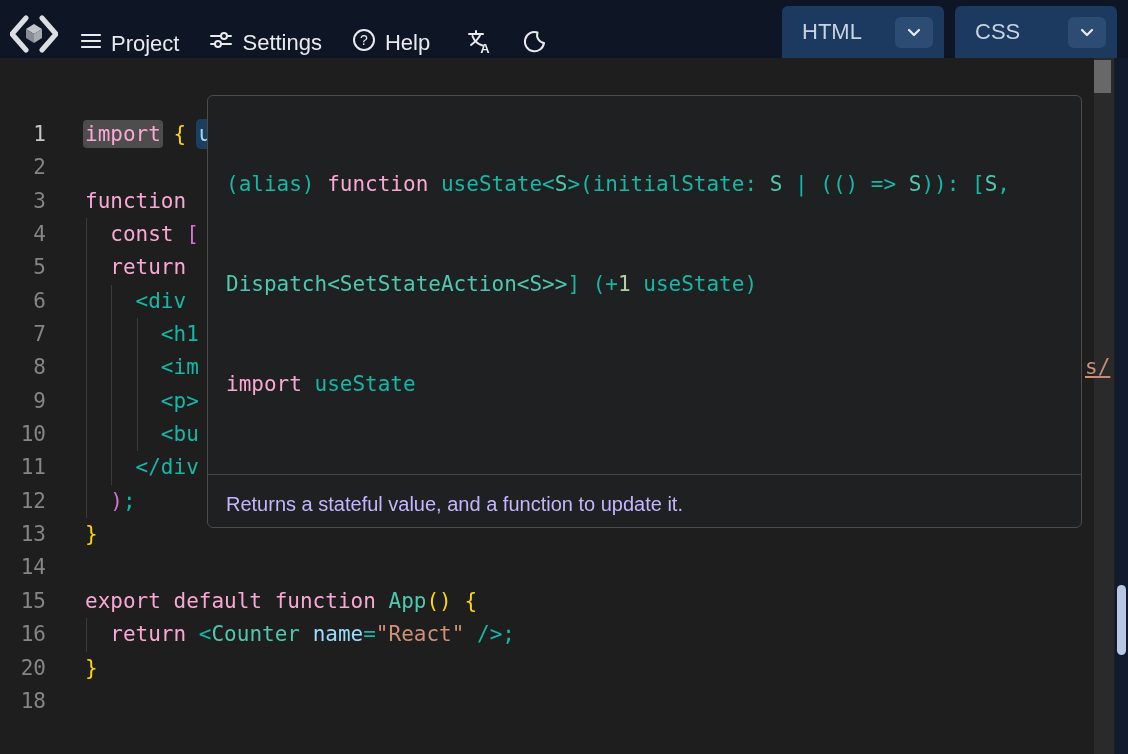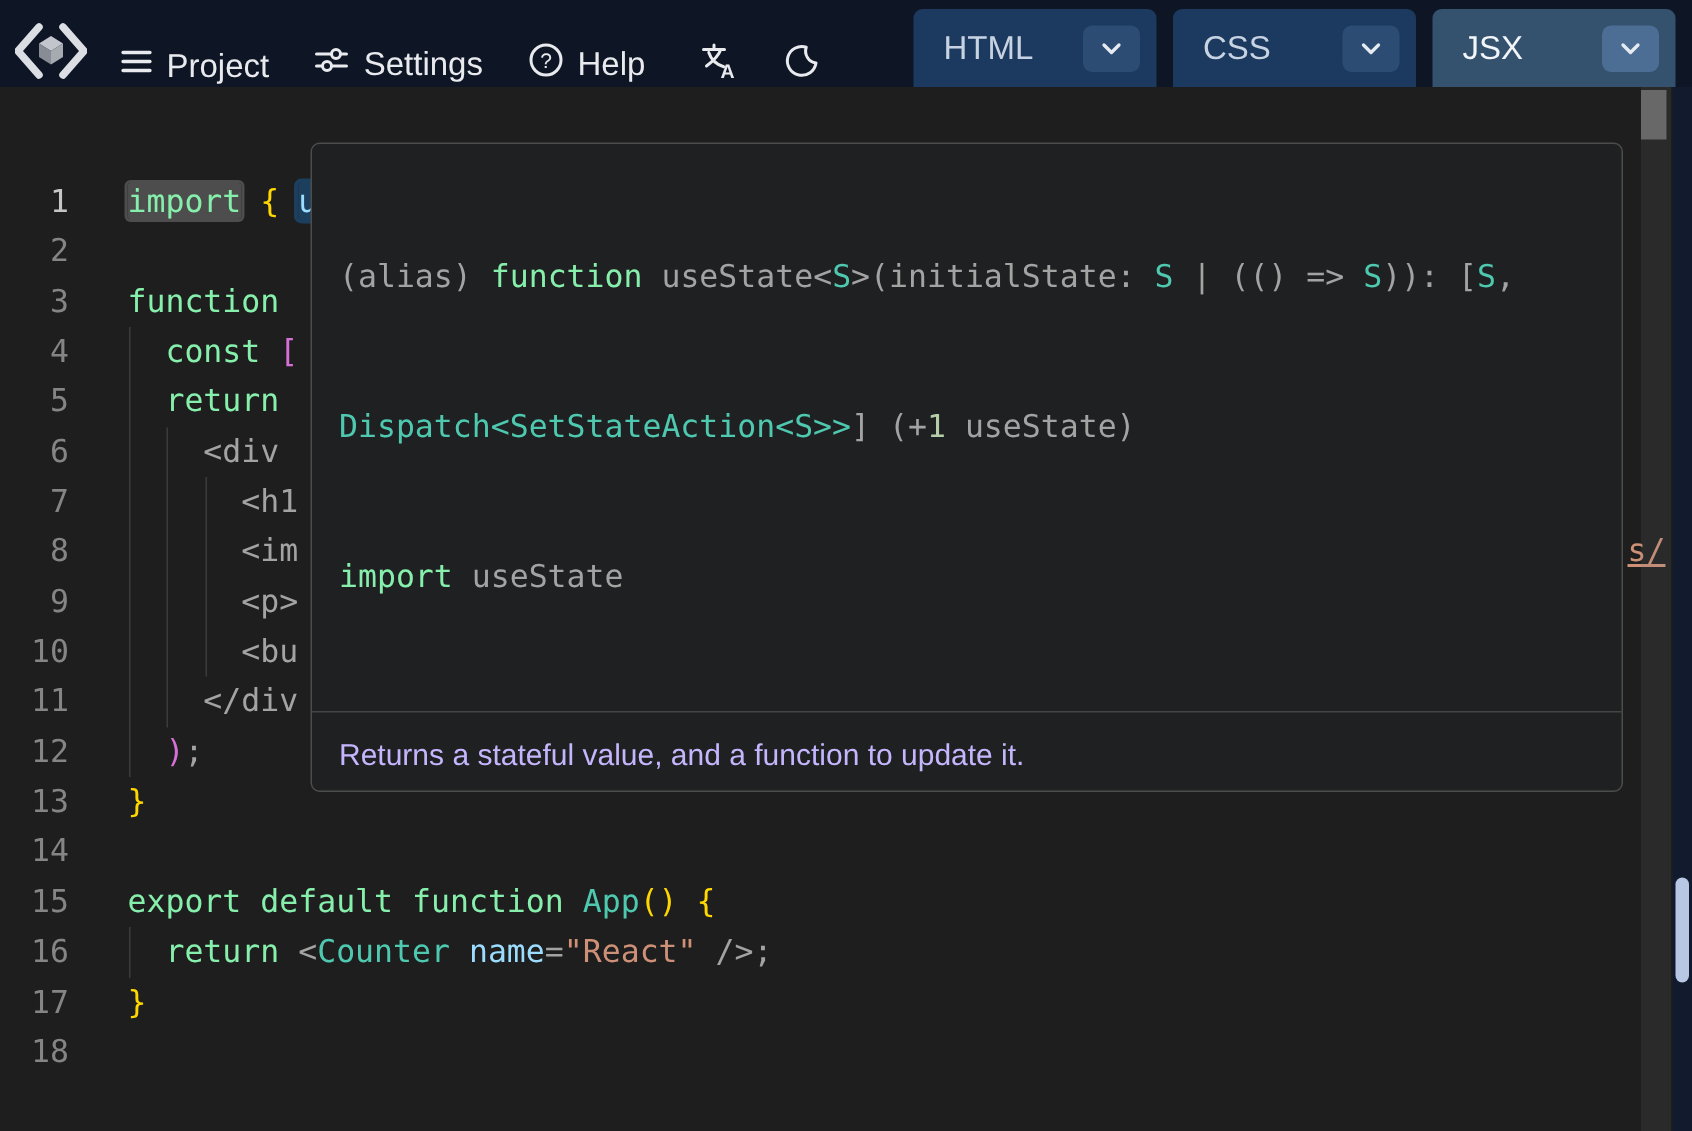--- a/index.html
+++ b/index.html
@@ -25,21 +25,21 @@
         align-items:center;justify-content:center;cursor:pointer;padding:0;}
   .tab.active .chev{background:#4C6E95;}
 
   
   .editor{position:absolute;top:58px;left:0;width:1115px;height:696px;background:#1E1E1E;overflow:hidden;}
   .gutter{position:absolute;top:60px;left:0;width:46px;text-align:right;
           font:21px/33.35px "DejaVu Sans Mono",monospace;color:#858585;}
   .ln.active{color:#C6C6C6;}
   #code-lines{position:absolute;top:60px;left:85px;font:21px/33.35px "DejaVu Sans Mono",monospace;
               white-space:pre;color:#D4D4D4;}
-  .tk-pl{color:#a3a3a3;} .tk-kw{color:#86efac;} .tk-y{color:#FFD700;} .tk-pk{color:#D670D6;}
+  .tk-pl{color:#14b8a6;} .tk-kw{color:#f9a8d4;} .tk-y{color:#FFD700;} .tk-pk{color:#D670D6;}
   .tk-str{color:#CE9178;} .tk-var{color:#9CDCFE;} .tk-type{color:#4EC9B0;} .tk-num{color:#B5CEA8;}
   .hl-gray{background:#4D4D4D;box-shadow:0 0 0 2px #4D4D4D;border-radius:2px;}
   .hl-blue{background:#1C3F5E;box-shadow:0 0 0 3px #1C3F5E;border-radius:2px;}
   .guide{position:absolute;width:1px;background:#3B3B3B;}
   #g1{left:86px;top:160px;height:300px;} #g2{left:111px;top:227px;height:200px;}
   #g3{left:137px;top:260px;height:133px;} #g4{left:86px;top:560px;height:34px;}
   .url-fragment{position:absolute;left:1085px;top:293px;font:21px/33.35px "DejaVu Sans Mono",monospace;
                 color:#CE9178;text-decoration:underline;z-index:6;}
   .ed-scrollbar{position:absolute;left:1094px;top:0;width:20px;height:696px;
                 background:rgba(120,120,120,0.14);z-index:7;}
@@ -138,30 +138,20 @@
     <div class="tab">
       <span class="tab-label">CSS</span>
       <button class="chev">
         <span>
           <svg width="14" height="9" viewBox="0 0 14 9">
               <polyline points="2,2 7,7 12,2" fill="none" stroke="#E6EBF2" stroke-width="2.2" stroke-linecap="round" stroke-linejoin="round"></polyline>
             </svg>
         </span>
       </button>
     </div>
-    <div class="tab active">
-      <span class="tab-label">JSX</span>
-      <button class="chev">
-        <span>
-          <svg width="14" height="9" viewBox="0 0 14 9">
-              <polyline points="2,2 7,7 12,2" fill="none" stroke="#E6EBF2" stroke-width="2.2" stroke-linecap="round" stroke-linejoin="round"></polyline>
-            </svg>
-        </span>
-      </button>
-    </div>
   </div>
 </div>
 
 <div class="editor">
   <div class="guide" id="g1"></div>
   <div class="guide" id="g2"></div>
   <div class="guide" id="g3"></div>
   <div class="guide" id="g4"></div>
 
   <div class="gutter" id="gutter">
@@ -174,21 +164,21 @@
       <div class="ln">7</div>
       <div class="ln">8</div>
       <div class="ln">9</div>
       <div class="ln">10</div>
       <div class="ln">11</div>
       <div class="ln">12</div>
       <div class="ln">13</div>
       <div class="ln">14</div>
       <div class="ln">15</div>
       <div class="ln">16</div>
-      <div class="ln">17</div>
+      <div class="ln">20</div>
       <div class="ln">18</div>
     </div>
   <div id="code-lines"><div class="code-line"><span class="tk-kw hl-gray">import</span><span class="tk-pl"> </span><span class="tk-y">{</span><span class="tk-pl"> </span><span class="tk-var hl-blue">useState</span><span class="tk-pl"> </span><span class="tk-y">}</span><span class="tk-pl"> </span><span class="tk-kw">from</span><span class="tk-pl"> </span><span class="tk-str">"react"</span><span class="tk-pl">;</span></div><div class="code-line">&nbsp;</div><div class="code-line"><span class="tk-kw">function</span><span class="tk-pl"> </span></div><div class="code-line"><span class="tk-pl">  </span><span class="tk-kw">const</span><span class="tk-pl"> </span><span class="tk-pk">[</span></div><div class="code-line"><span class="tk-pl">  </span><span class="tk-kw">return</span></div><div class="code-line"><span class="tk-pl">    &lt;div</span></div><div class="code-line"><span class="tk-pl">      &lt;h1</span></div><div class="code-line"><span class="tk-pl">      &lt;im</span></div><div class="code-line"><span class="tk-pl">      &lt;p&gt;</span></div><div class="code-line"><span class="tk-pl">      &lt;bu</span></div><div class="code-line"><span class="tk-pl">    &lt;/div</span></div><div class="code-line"><span class="tk-pl">  </span><span class="tk-pk">)</span><span class="tk-pl">;</span></div><div class="code-line"><span class="tk-y">}</span></div><div class="code-line">&nbsp;</div><div class="code-line"><span class="tk-kw">export</span><span class="tk-pl"> </span><span class="tk-kw">default</span><span class="tk-pl"> </span><span class="tk-kw">function</span><span class="tk-pl"> </span><span class="tk-type">App</span><span class="tk-y">()</span><span class="tk-pl"> </span><span class="tk-y">{</span></div><div class="code-line"><span class="tk-pl">  </span><span class="tk-kw">return</span><span class="tk-pl"> &lt;</span><span class="tk-type">Counter</span><span class="tk-pl"> </span><span class="tk-var">name</span><span class="tk-pl">=</span><span class="tk-str">"React"</span><span class="tk-pl"> /&gt;;</span></div><div class="code-line"><span class="tk-y">}</span></div><div class="code-line">&nbsp;</div></div>
 
   <div class="url-fragment">s/</div>
 
   <div class="ed-scrollbar">
     <div class="ed-thumb"></div>
   </div>
 </div>

